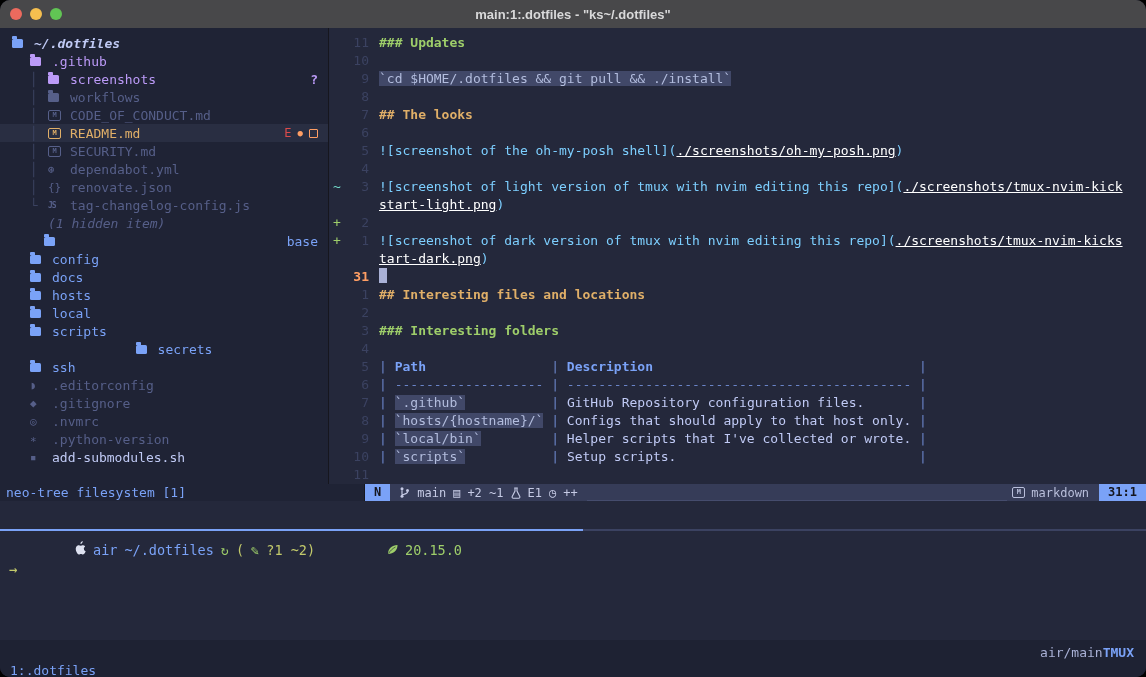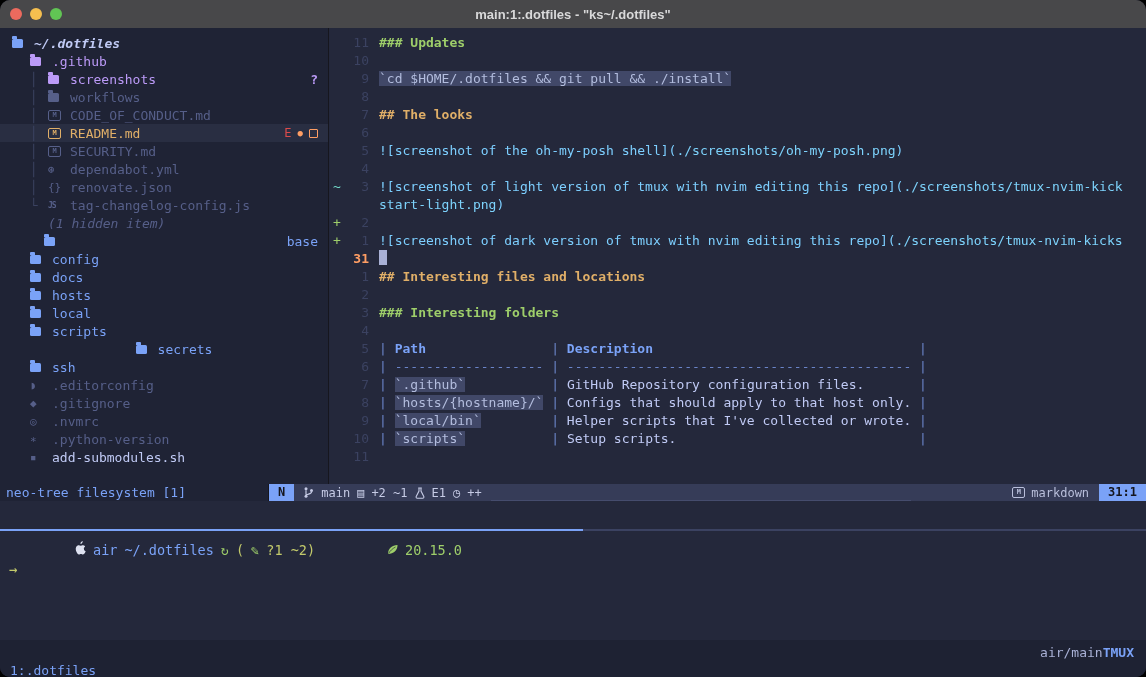--- a/index.html
+++ b/index.html
@@ -38,25 +38,25 @@
   .editor{flex:1;padding-top:6px;font-size:13px;overflow:hidden;}
   .eline{height:18px;line-height:18px;display:flex;white-space:pre;}
   .sign{width:16px;text-align:center;flex:none;}
   .s-teal{color:#73daca;} .s-green{color:#9ece6a;}
   .lnum{width:24px;text-align:right;color:#3b4261;flex:none;}
   .lnum.cur{color:#ff9e64;font-weight:bold;}
   .ltext{padding-left:10px;}
   .cursor{display:inline-block;width:8px;height:15px;background:#a9b1d6;vertical-align:-2px;}
   .sg-h2{color:#e0af68;font-weight:bold;} .sg-h3{color:#9ece6a;font-weight:bold;}
   .sg-code{background:#414868;color:#b3bdde;}
-  .sg-cy{color:#7dcfff;} .sg-ln{color:#7dd3fc;}
+  .sg-cy{color:#7dcfff;} .sg-ln{color:#ffffff;text-decoration:underline;}
   .sg-tp{color:#6a84c8;} .sg-td{color:#6a84c8;} .sg-th{color:#7aa2f7;font-weight:bold;} .sg-fg{color:#c0caf5;}
   
   .statusrow{height:17px;display:flex;font-size:12px;}
-  .nt-status{width:269px;box-sizing:border-box;border-right:1px solid #16161e;background:#1f2335;color:#7aa2f7;
+  .nt-status{width:365px;box-sizing:border-box;border-right:1px solid #16161e;background:#1f2335;color:#7aa2f7;
     line-height:17px;padding-left:6px;font-size:13px;}
   .sl{flex:1;background:#363c58;display:flex;align-items:center;color:#c6cbe5;overflow:hidden;}
   .sl-mode{background:#7aa2f7;color:#15161e;font-weight:bold;padding:0 9px;line-height:17px;flex:none;}
   .sl-info{display:flex;align-items:center;gap:7px;padding:0 9px;flex:none;}
   .sl-ic{display:inline-flex;align-items:center;}
   .sl-path{background:#454c6d;width:404px;flex:none;line-height:17px;padding:0 8px;overflow:hidden;margin-top:32px;}
   .sl-spacer{flex:1;}
   .sl-ft{display:flex;align-items:center;gap:6px;padding-right:10px;flex:none;color:#b9bfdb;}
   .sl-pos{background:#7aa2f7;color:#15161e;font-weight:bold;padding:0 9px;line-height:17px;flex:none;}
   
@@ -237,20 +237,21 @@
         <div class="eline"><span class="sign s-green"></span><span class="lnum">9</span><span class="ltext"><span class="sg-code">`cd $HOME/.dotfiles &amp;&amp; git pull &amp;&amp; ./install`</span></span></div>
         <div class="eline"><span class="sign s-green"></span><span class="lnum">8</span><span class="ltext"></span></div>
         <div class="eline"><span class="sign s-green"></span><span class="lnum">7</span><span class="ltext"><span class="sg-h2">## The looks</span></span></div>
         <div class="eline"><span class="sign s-green"></span><span class="lnum">6</span><span class="ltext"></span></div>
         <div class="eline"><span class="sign s-green"></span><span class="lnum">5</span><span class="ltext"><span class="sg-cy">![screenshot of the oh-my-posh shell](</span><span class="sg-ln">./screenshots/oh-my-posh.png</span><span class="sg-cy">)</span></span></div>
         <div class="eline"><span class="sign s-green"></span><span class="lnum">4</span><span class="ltext"></span></div>
         <div class="eline"><span class="sign s-teal">~</span><span class="lnum">3</span><span class="ltext"><span class="sg-cy">![screenshot of light version of tmux with nvim editing this repo](</span><span class="sg-ln">./screenshots/tmux-nvim-kick</span></span></div>
         <div class="eline"><span class="sign s-green"></span><span class="lnum"></span><span class="ltext"><span class="sg-ln">start-light.png</span><span class="sg-cy">)</span></span></div>
         <div class="eline"><span class="sign s-green">+</span><span class="lnum">2</span><span class="ltext"></span></div>
         <div class="eline"><span class="sign s-green">+</span><span class="lnum">1</span><span class="ltext"><span class="sg-cy">![screenshot of dark version of tmux with nvim editing this repo](</span><span class="sg-ln">./screenshots/tmux-nvim-kicks</span></span></div>
+        <div class="eline"><span class="sign s-green"></span><span class="lnum"></span><span class="ltext"><span class="sg-ln">tart-dark.png</span><span class="sg-cy">)</span></span></div>
         <div class="eline"><span class="sign s-green"></span><span class="lnum cur">31</span><span class="ltext"><span class="cursor"></span></span></div>
         <div class="eline"><span class="sign s-green"></span><span class="lnum">1</span><span class="ltext"><span class="sg-h2">## Interesting files and locations</span></span></div>
         <div class="eline"><span class="sign s-green"></span><span class="lnum">2</span><span class="ltext"></span></div>
         <div class="eline"><span class="sign s-green"></span><span class="lnum">3</span><span class="ltext"><span class="sg-h3">### Interesting folders</span></span></div>
         <div class="eline"><span class="sign s-green"></span><span class="lnum">4</span><span class="ltext"></span></div>
         <div class="eline"><span class="sign s-green"></span><span class="lnum">5</span><span class="ltext"><span class="sg-tp">| </span><span class="sg-th">Path</span><span class="sg-fg">               </span><span class="sg-tp"> | </span><span class="sg-th">Description</span><span class="sg-fg">                                 </span><span class="sg-tp"> |</span></span></div>
         <div class="eline"><span class="sign s-green"></span><span class="lnum">6</span><span class="ltext"><span class="sg-tp">| </span><span class="sg-td">-------------------</span><span class="sg-tp"> | </span><span class="sg-td">--------------------------------------------</span><span class="sg-tp"> |</span></span></div>
         <div class="eline"><span class="sign s-green"></span><span class="lnum">7</span><span class="ltext"><span class="sg-tp">| </span><span class="sg-code">`.github`</span><span class="sg-fg">          </span><span class="sg-tp"> | </span><span class="sg-fg">GitHub Repository configuration files.      </span><span class="sg-tp"> |</span></span></div>
         <div class="eline"><span class="sign s-green"></span><span class="lnum">8</span><span class="ltext"><span class="sg-tp">| </span><span class="sg-code">`hosts/{hostname}/`</span><span class="sg-tp"> | </span><span class="sg-fg">Configs that should apply to that host only.</span><span class="sg-tp"> |</span></span></div>
         <div class="eline"><span class="sign s-green"></span><span class="lnum">9</span><span class="ltext"><span class="sg-tp">| </span><span class="sg-code">`local/bin`</span><span class="sg-fg">        </span><span class="sg-tp"> | </span><span class="sg-fg">Helper scripts that I've collected or wrote.</span><span class="sg-tp"> |</span></span></div>

